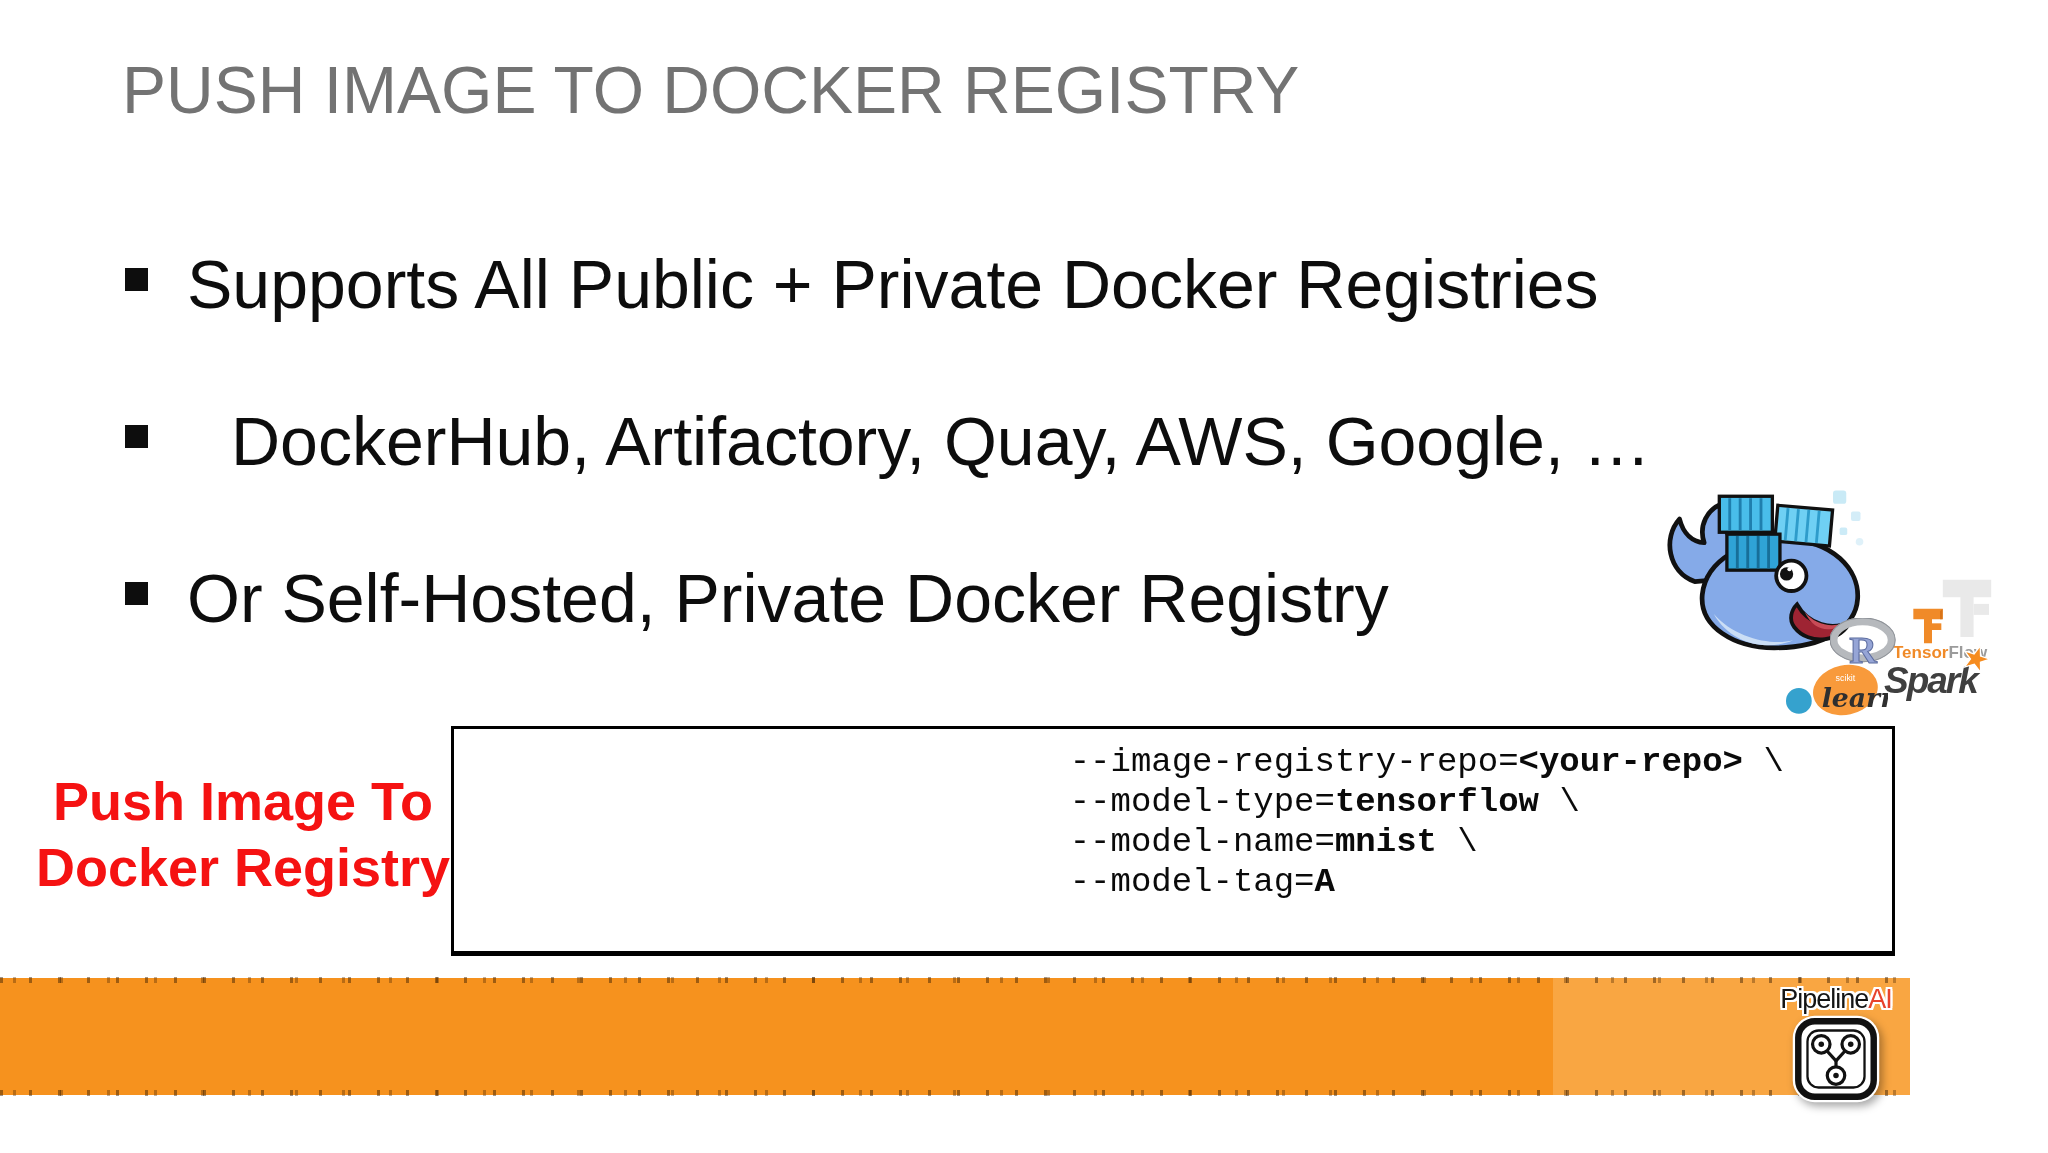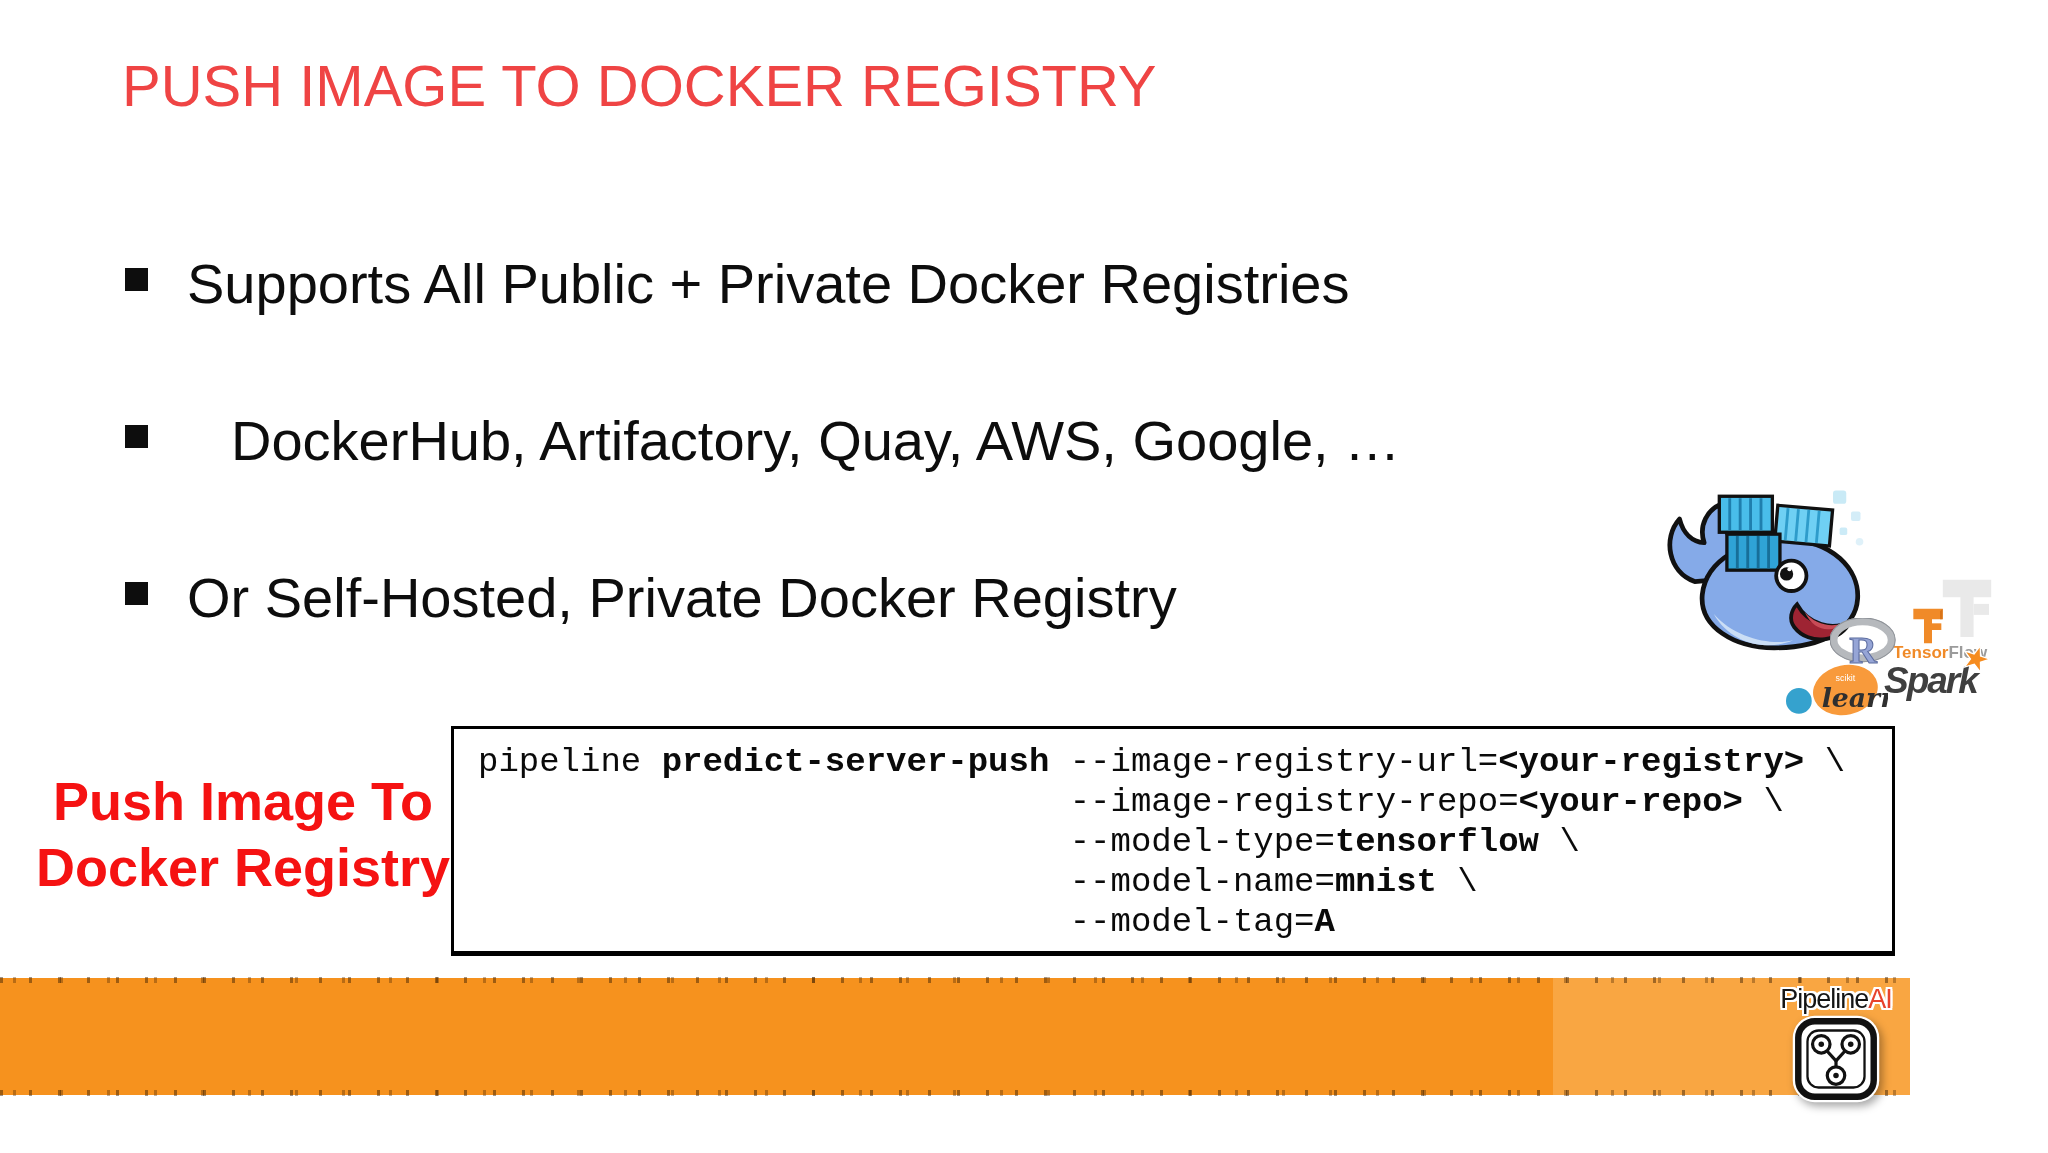--- a/index.html
+++ b/index.html
@@ -3,30 +3,30 @@
 <meta charset="utf-8">
 <style>
   html,body{margin:0;padding:0;background:#ffffff;}
   .slide{
     position:relative;width:2048px;height:1153px;background:#ffffff;
     overflow:hidden;font-family:"Liberation Sans",sans-serif;color:#0d0d0d;
   }
   .abs{position:absolute;}
   
   .title{
-    left:122px;top:52px;font-size:58px;letter-spacing:0px;white-space:nowrap;
-    color:#ef4444;
+    left:122px;top:52px;font-size:66px;letter-spacing:0px;white-space:nowrap;
+    color:#737373;
   }
   
   .bullet-row{left:125px;display:flex;align-items:flex-start;white-space:nowrap;}
   .bullet-row.b1{top:236px;}
   .bullet-row.b2{top:393px;gap:44px;}
   .bullet-row.b3{top:550px;}
   .bullet-sq{width:23px;height:23px;background:#0d0d0d;margin:32px 39px 0 0;flex:0 0 auto;}
-  .bullet-text{font-size:56px;line-height:96px;}
+  .bullet-text{font-size:68px;line-height:96px;}
   
   .caption{
     left:28px;top:768px;width:430px;text-align:center;
     font-size:54px;line-height:66px;color:#f51212;font-weight:bold;white-space:nowrap;
   }
   
   .codebox{
     left:451px;top:726px;width:1444px;height:230px;box-sizing:border-box;
     border:3px solid #000;border-bottom-width:5px;background:#fff;
     padding:13px 0 0 24px;
@@ -160,21 +160,20 @@
     </svg>
   </div>
 
   <div class="abs caption">
     <div>Push Image To</div>
     <div>Docker Registry</div>
   </div>
 
   <div class="abs codebox">
     <div>
-        <div class="code-line"><span>pipeline </span><span class="b">predict-server-push</span><span> --image-registry-url=</span><span class="b">&lt;your-registry&gt;</span><span> \</span></div>
         <div class="code-line" style="padding-left: 29ch;"><span>--image-registry-repo=</span><span class="b">&lt;your-repo&gt;</span><span> \</span></div>
         <div class="code-line" style="padding-left: 29ch;"><span>--model-type=</span><span class="b">tensorflow</span><span> \</span></div>
         <div class="code-line" style="padding-left: 29ch;"><span>--model-name=</span><span class="b">mnist</span><span> \</span></div>
         <div class="code-line" style="padding-left: 29ch;"><span>--model-tag=</span><span class="b">A</span></div>
       </div>
   </div>
 
   <div class="abs bar">
     <div class="bar-light"></div>
     <div class="bar-edge top"></div>

